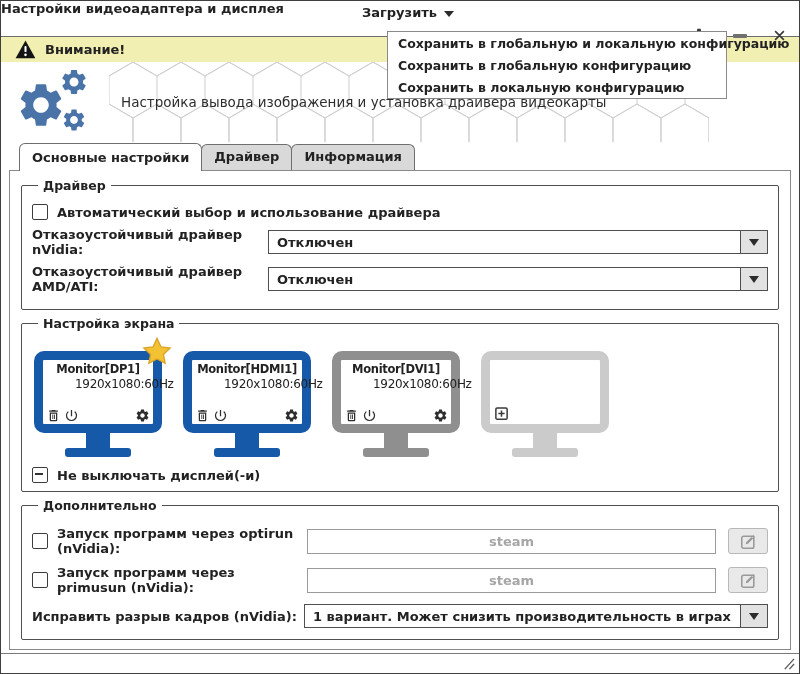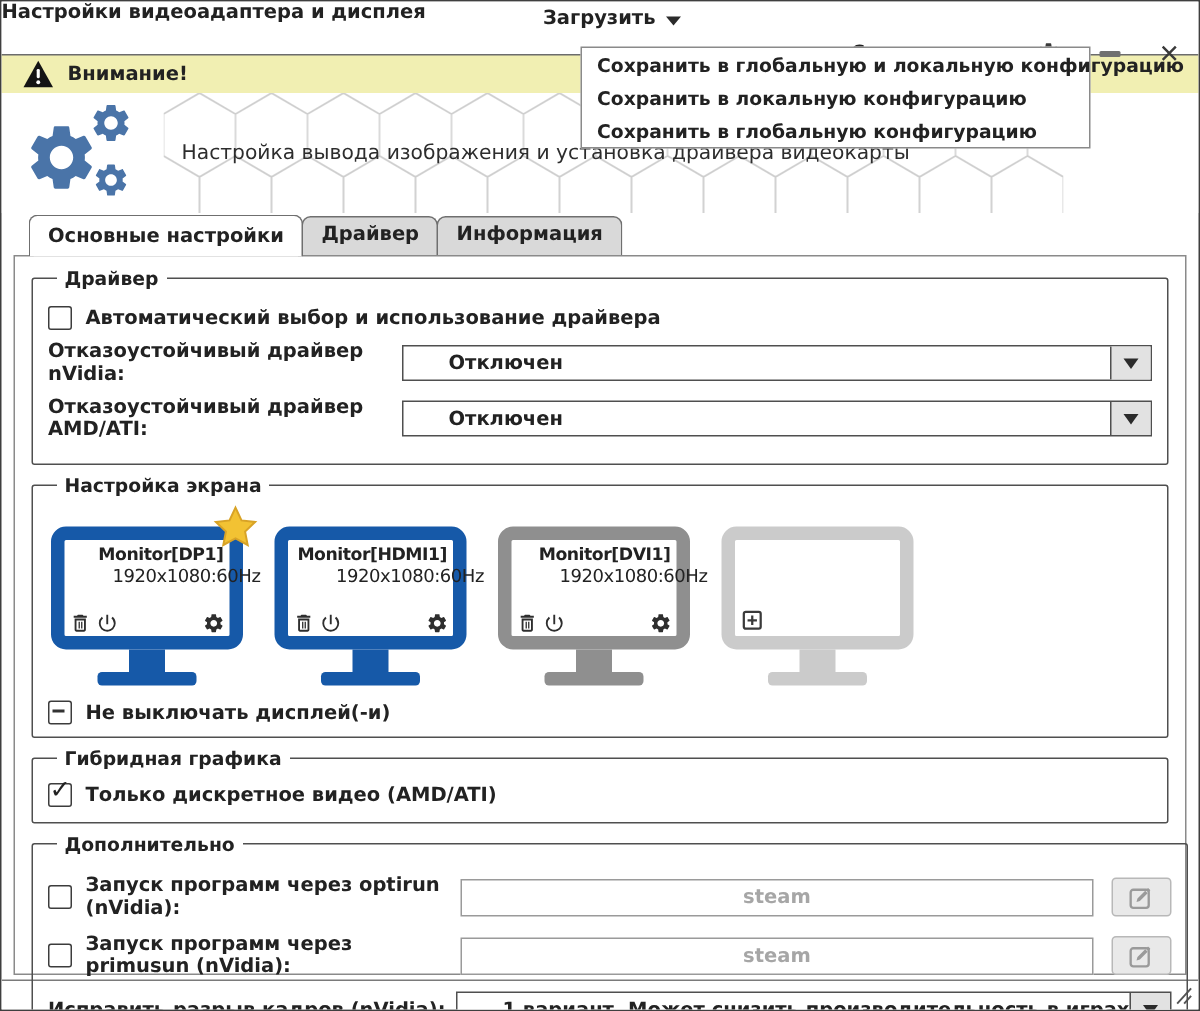--- a/index.html
+++ b/index.html
@@ -47,40 +47,40 @@
   .flabel { font-weight: 600; }
   .lab-w { width: 236px; flex: none; }
   .lab-x { width: 272px; flex: none; }
 
   
   .cb { position: relative; width: 16px; height: 16px; border: 1.6px solid #3c3c3c; border-radius: 2px; background: #fff; flex: none; margin-right: 9px; }
   .cb.checked::after { content: "✓"; position: absolute; left: 0px; top: -6px; font-size: 17px; font-weight: 700; color: #222; }
   .cb.dash::after { content: ""; position: absolute; left: 2px; top: 5px; width: 8px; height: 2.4px; background: #333; }
 
   
-  .combo { flex: 1; height: 24px; border: 1px solid #4f4f4f; background: #fff; display: flex; align-items: center; position: relative; padding-left: 22px; }
+  .combo { flex: 1; height: 24px; border: 1px solid #4f4f4f; background: #fff; display: flex; align-items: center; position: relative; }
   .combo-value { padding-left: 8px; font-weight: 600; white-space: nowrap; overflow: hidden; }
   .combo-btn { margin-left: auto; width: 27px; height: 22px; background: #e2e2e2; border-left: 1px solid #4f4f4f; display: flex; align-items: center; justify-content: center; flex: none; }
   .combo-btn .tri { width: 0; height: 0; border-left: 5.5px solid transparent; border-right: 5.5px solid transparent; border-top: 7px solid #2b2b2b; }
 
   
   .tinput { flex: 1; height: 25px; border: 1px solid #9a9a9a; padding: 0 8px; font: 600 13px "DejaVu Sans", sans-serif; color: #555; background: #fff; outline: none; text-align: center; }
   .tinput::placeholder { color: #a6a6a6; font-weight: 600; }
   .edit-btn { width: 40px; height: 26px; margin-left: 12px; flex: none; background: #e9e9e9; border: 1px solid #b8b8b8; border-radius: 3px; display: flex; align-items: center; justify-content: center; color: #9a9a9a; }
   .edit-btn svg { width: 17px; height: 17px; }
 
   
   .monrow { display: flex; gap: 21px; padding: 16px 2px 0; height: 122px; }
   .monitor { position: relative; width: 128px; display: flex; flex-direction: column; align-items: center; flex: none; }
   .screen { position: relative; width: 128px; height: 86px; border: 9px solid #1659a8; border-radius: 10px; background: #fff; padding: 2px 4px; }
   .neck { width: 24px; height: 15px; background: #1659a8; }
   .base { width: 66px; height: 10px; background: #1659a8; border-radius: 3px; }
   .mon-gray .screen { border-color: #8f8f8f; } .mon-gray .neck, .mon-gray .base { background: #8f8f8f; }
   .mon-light .screen { border-color: #cbcbcb; } .mon-light .neck, .mon-light .base { background: #cbcbcb; }
-  .mon-name { font-size: 11.5px; font-weight: 700; text-align: right; letter-spacing: -.3px; }
+  .mon-name { font-size: 11.5px; font-weight: 700; text-align: center; letter-spacing: -.3px; }
   .mon-mode { font-size: 12px; font-weight: 400; text-align: center; margin-top: 1px; letter-spacing: -.3px; margin-left: 28px; }
   .mon-icons { position: absolute; left: 3px; right: 3px; bottom: 1px; display: flex; align-items: center; gap: 3px; color: #2e2e2e; }
   .mon-icons svg { width: 15px; height: 15px; }
   .mon-icons .right { margin-left: auto; }
   .star { position: absolute; top: -15px; right: -12px; width: 34px; height: 32px; z-index: 3; }
   .add-ico { position: absolute; left: 4px; bottom: 3px; width: 15px; height: 15px; color: #3a3a3a; }
 
   
   .statusbar { position: absolute; left: 0; right: 0; bottom: 0; height: 20px; border-top: 1px solid #7a7a7a; background: #fff; }
   .grip { position: absolute; right: 4px; bottom: 3px; width: 13px; height: 13px; color: #555; }
@@ -183,22 +183,22 @@
         <use href="#i-hex"></use>
       </svg>
     <svg class="logo-big">
         <use href="#i-logo"></use>
       </svg>
     <span class="subtitle">Настройка вывода изображения и установка драйвера видеокарты</span>
   </div>
 
   <div class="savemenu">
     <div class="savemenu-item">Сохранить в глобальную и локальную конфигурацию</div>
+    <div class="savemenu-item">Сохранить в глобальную конфигурацию</div>
     <div class="savemenu-item">Сохранить в локальную конфигурацию</div>
-    <div class="savemenu-item">Сохранить в глобальную конфигурацию</div>
   </div>
 
   <div class="tabs">
     <div class="tab active">Основные настройки</div>
     <div class="tab">Драйвер</div>
     <div class="tab">Информация</div>
   </div>
 
   <div class="tabpage">
 
@@ -305,27 +305,20 @@
           <div class="base"></div>
         </div>
 
       </div>
       <div class="frow" style="margin:10px 0 2px">
         <span class="cb dash"></span>
         <span class="flabel">Не выключать дисплей(-и)</span>
       </div>
     </fieldset>
 
-    <fieldset>
-      <legend>Гибридная графика</legend>
-      <div class="frow" style="margin:5px 0 2px">
-        <span class="cb checked"></span>
-        <span class="flabel">Только дискретное видео (AMD/ATI)</span>
-      </div>
-    </fieldset>
 
     <fieldset>
       <legend>Дополнительно</legend>
       <div class="frow" style="margin:9px 0">
         <span class="cb"></span>
         <span class="flabel" style="width:250px;flex:none">Запуск программ через optirun (nVidia):</span>
         <input class="tinput" placeholder="steam" style="">
         <div class="edit-btn">
             <svg>
               <use href="#i-edit"></use>

